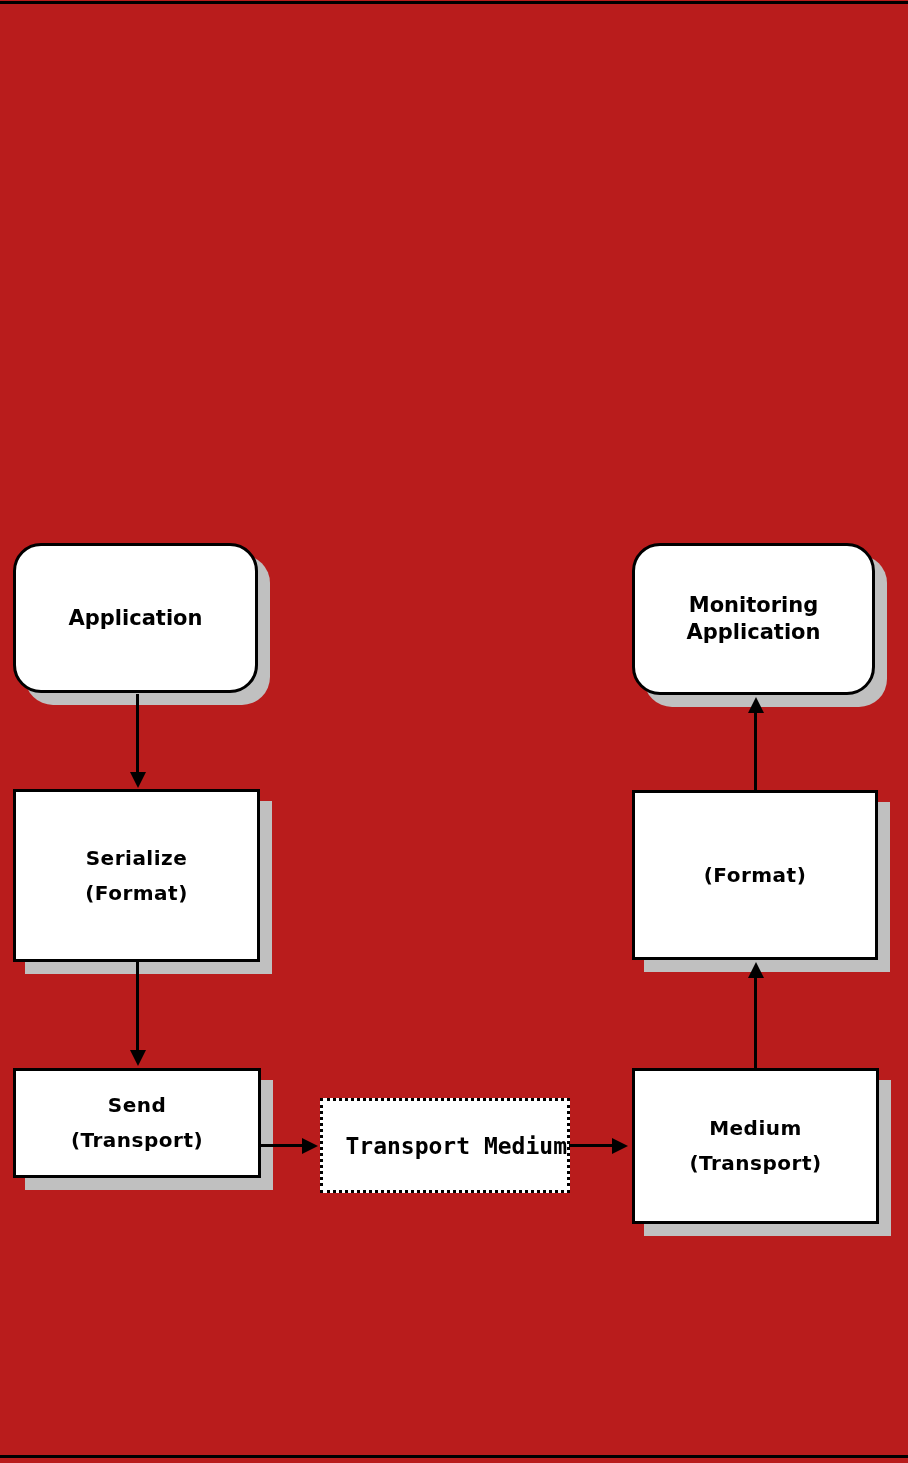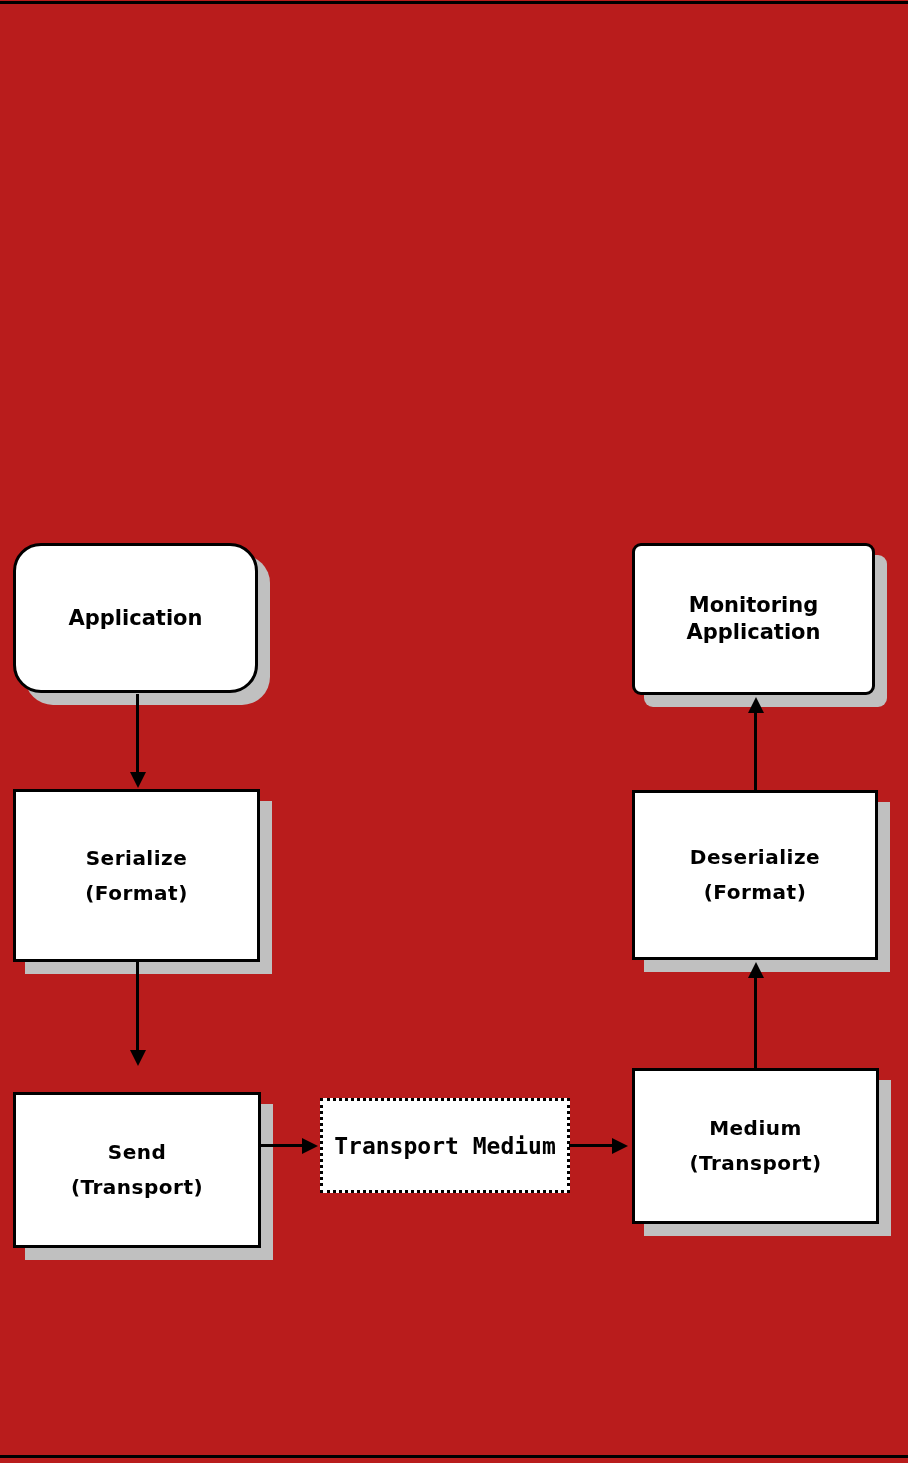--- a/index.html
+++ b/index.html
@@ -52,26 +52,26 @@
   .node.dotted {
     border: 3px dotted #000000;
     box-shadow: none;
     font-family: "DejaVu Sans Mono", monospace;
     font-size: 23px;
     font-weight: bold;
   }
 
   
   #node-application        { left: 13px;  top: 543px; width: 245px; height: 150px; }
-  #node-monitoring         { left: 632px; top: 543px; width: 243px; height: 152px; border-radius: 9px; }
+  #node-monitoring         { left: 632px; top: 543px; width: 243px; height: 152px; }
   #node-serialize          { left: 13px;  top: 789px; width: 247px; height: 173px; }
   #node-deserialize        { left: 632px; top: 790px; width: 246px; height: 170px; }
-  #node-send               { left: 13px;  top: 1068px; width: 248px; height: 156px; margin-top: 24px; }
+  #node-send               { left: 13px;  top: 1068px; width: 248px; height: 110px; }
   #node-receive            { left: 632px; top: 1068px; width: 247px; height: 156px; }
-  #node-transport-medium   { left: 320px; top: 1098px; width: 250px; height: 95px; }
+  #node-transport-medium   { left: 320px; top: 1098px; width: 250px; height: 95px; align-items: flex-end; }
 
   
   .shaft-v { position: absolute; width: 3px; background: #000000; }
   .shaft-h { position: absolute; height: 3px; background: #000000; }
   .head { position: absolute; width: 0; height: 0; }
   .head.down {
     border-left: 8px solid transparent;
     border-right: 8px solid transparent;
     border-top: 16px solid #000000;
   }
@@ -116,21 +116,20 @@
     <span>Monitoring</span>
     <span>Application</span>
   </div>
 
   <div id="node-serialize" class="node rect">
     <span>Serialize</span>
     <span>(Format)</span>
   </div>
 
   <div id="node-deserialize" class="node rect">
-    <span>Deserialize</span>
     <span>(Format)</span>
   </div>
 
   <div id="node-send" class="node rect">
     <span>Send</span>
     <span>(Transport)</span>
   </div>
 
   <div id="node-receive" class="node rect">
     <span>Medium</span>

